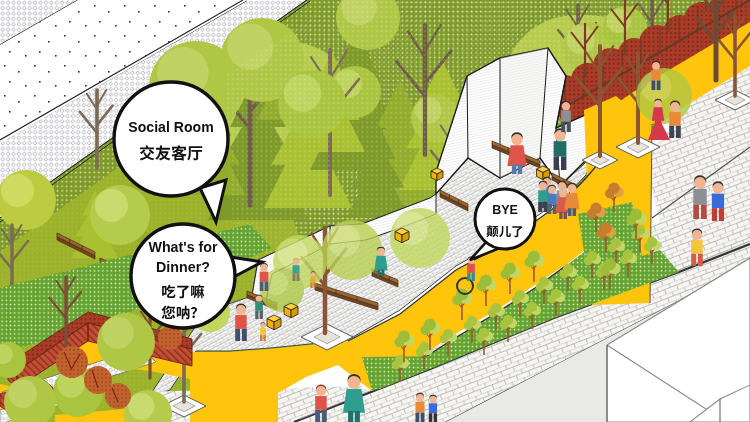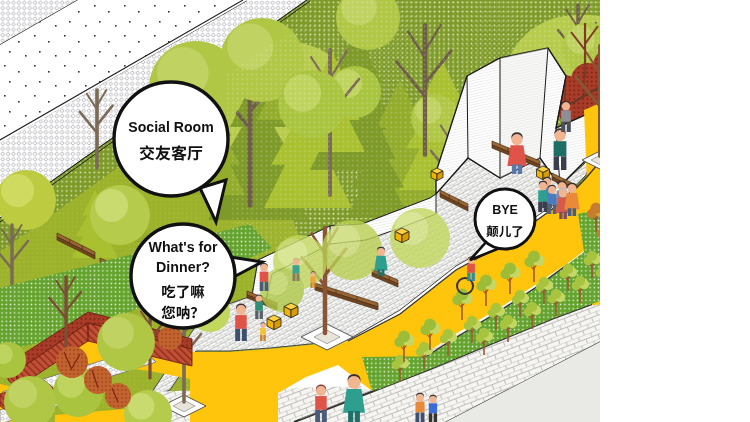--- a/index.html
+++ b/index.html
@@ -1,14 +1,14 @@
 <!DOCTYPE html>
 <html><head><meta charset="utf-8"><style>
 html,body{margin:0;padding:0;background:#fff;font-family:"Liberation Sans",sans-serif;}
-#scene{width:600px;height:422px;overflow:hidden;position:relative;}
+#scene{width:750px;height:422px;overflow:hidden;position:relative;}
 </style></head><body>
 <div id="scene">
 <svg width="750" height="422" viewBox="0 0 750 422">
 <defs>
 <pattern id="stip" width="30" height="30" patternUnits="userSpaceOnUse">
  <rect width="30" height="30" fill="#fff"></rect>
  <rect x="4" y="5" width="1.6" height="1.6" fill="#333"></rect>
  <rect x="18" y="11" width="1.6" height="1.6" fill="#333"></rect>
  <rect x="9" y="21" width="1.6" height="1.6" fill="#333"></rect>
  <rect x="25" y="25" width="1.6" height="1.6" fill="#333"></rect>

